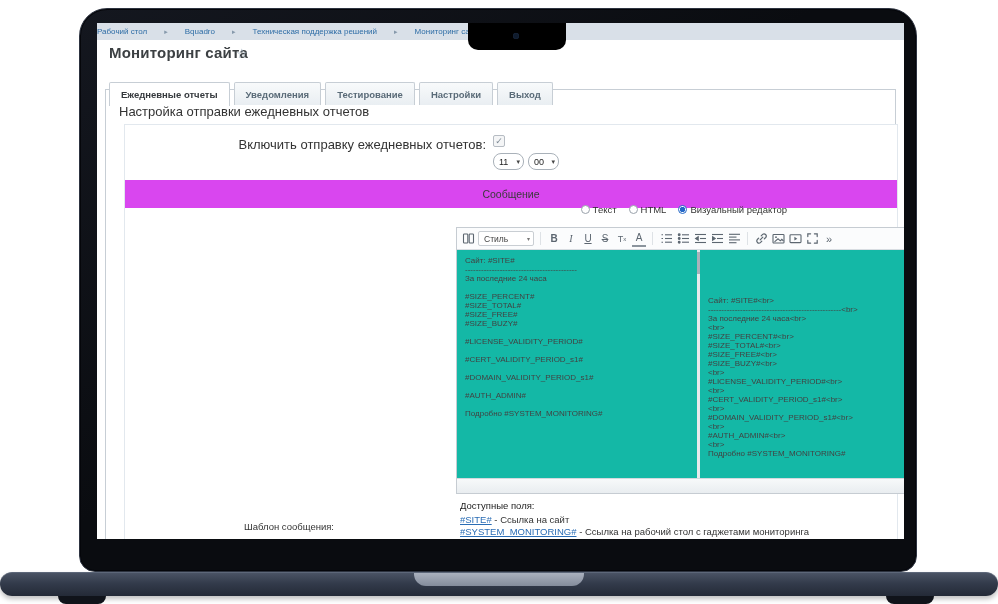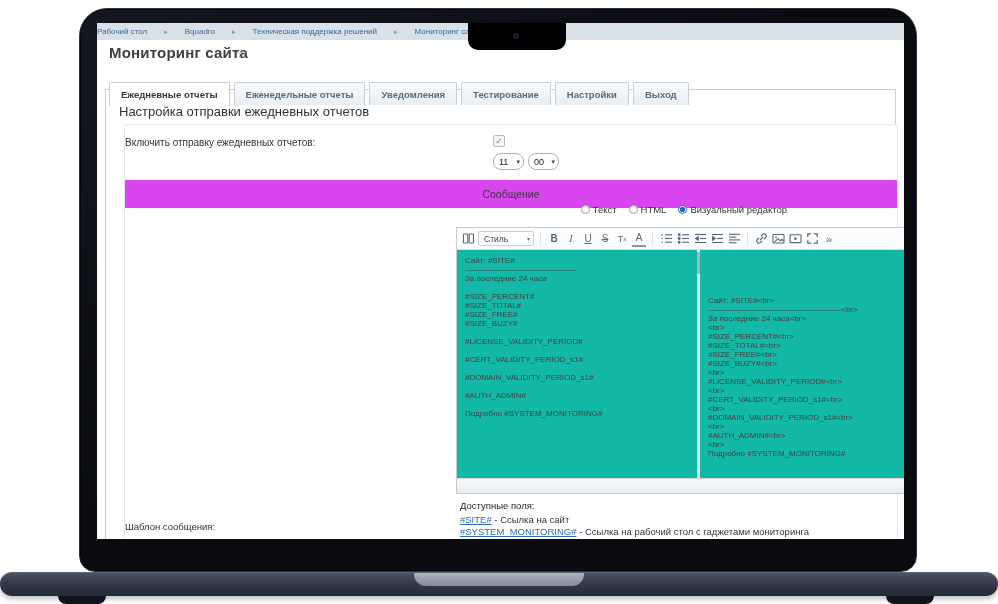--- a/index.html
+++ b/index.html
@@ -44,22 +44,22 @@
     border-bottom:none; border-radius:2px 2px 0 0; cursor:pointer; }
   .tab.active { background:#ffffff; color:#35393d; height:24px; margin-bottom:-1px; }
 
   .panel { position:absolute; left:8px; top:66px; width:791px; height:460px;
     background:#ffffff; border:1px solid #c7ced5; }
   .panel-heading { position:absolute; left:22px; top:81px; font-size:13px;
     font-weight:500; color:#333; z-index:2; }
   .form-box { position:absolute; left:27px; top:101px; width:774px; height:470px;
     border:1px solid #e2e8ee; background:#fff; }
 
-  .form-label { position:absolute; left:28px; width:361px; 
-    font-size:10px; color:#333; z-index:2; }
+  .form-label { position:absolute; left:28px; width:361px; text-align:right;
+    font-size:13px; color:#333; z-index:2; }
   .checkbox { position:absolute; left:396px; top:112px; width:12px; height:12px;
     border:1px solid #b6bcc3; border-radius:2px; background:#f4f5f6;
     font-size:9px; color:#7c8893; text-align:center; line-height:11px; cursor:pointer; z-index:2; }
   .mini-select { position:absolute; top:130px; width:31px; height:17px;
     border:1px solid #a9b1b9; border-radius:8px; background:#fff;
     font-size:9px; color:#222; display:flex; align-items:center;
     justify-content:space-between; padding:0 3px 0 5px; cursor:pointer; z-index:2; }
   .mini-select .chev { font-size:7px; color:#444; }
 
   .section-band { position:absolute; left:28px; top:157px; width:772px; height:28px;
@@ -95,21 +95,21 @@
   .pane.visual { width:240px; flex:none; }
   .pane.source { flex:1;margin-top:40px; }
   .pane-divider { width:3px; background:#e7eaec; position:relative; flex:none; }
   .pane-divider::after { content:''; position:absolute; left:0; top:2px; width:3px; height:22px;
     background:#aab2ba; }
   .statusbar { height:15px; flex:none; background:linear-gradient(#f7f9fa,#e9edf0);
     border-top:1px solid #d3d9de; }
 
   .fields-note { position:absolute; left:363px; top:477px; font-size:9.5px;
     font-weight:normal; color:#222; z-index:2; }
-  .tpl-label { position:absolute; left:28px; top:498px; width:328px; text-align:left;
+  .tpl-label { position:absolute; left:28px; top:498px; width:328px; text-align:center;
     font-size:9.5px; color:#333; z-index:2; }
   .tpl-rows { position:absolute; left:363px; top:491px; font-size:9.5px;
     line-height:12px; color:#333; z-index:2; }
   .tpl-link { color:#2a6db5; text-decoration:underline; cursor:pointer; }
 
   svg.ic { display:block; }
 </style>
 </head>
 <body>
 
@@ -124,21 +124,20 @@
         <span class="bc-link">Техническая поддержка решений</span>
         <span class="bc-sep">▸</span>
         <span class="bc-link">Мониторинг сайта</span>
       </div>
 
     <div class="page-title">Мониторинг сайта</div>
     <div class="fav-star">☆</div>
 
     <div class="tab-bar">
         <div class="tab active">Ежедневные отчеты</div>
-        <div class="tab">Еженедельные отчеты</div>
         <div class="tab">Уведомления</div>
         <div class="tab">Тестирование</div>
         <div class="tab">Настройки</div>
         <div class="tab">Выход</div>
       </div>
 
     <div class="panel"></div>
     <div class="panel-heading">Настройка отправки ежедневных отчетов</div>
     <div class="form-box"></div>
 

